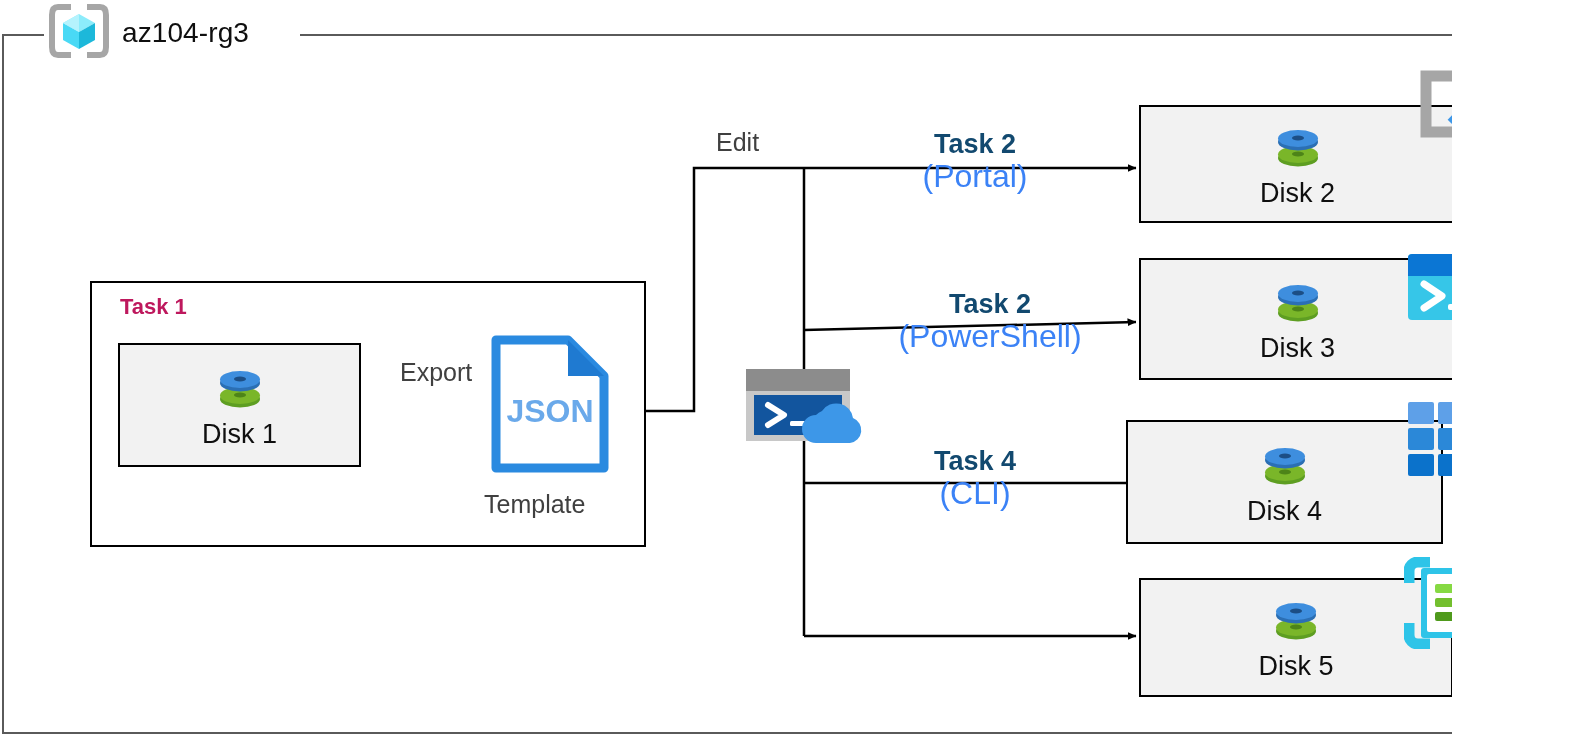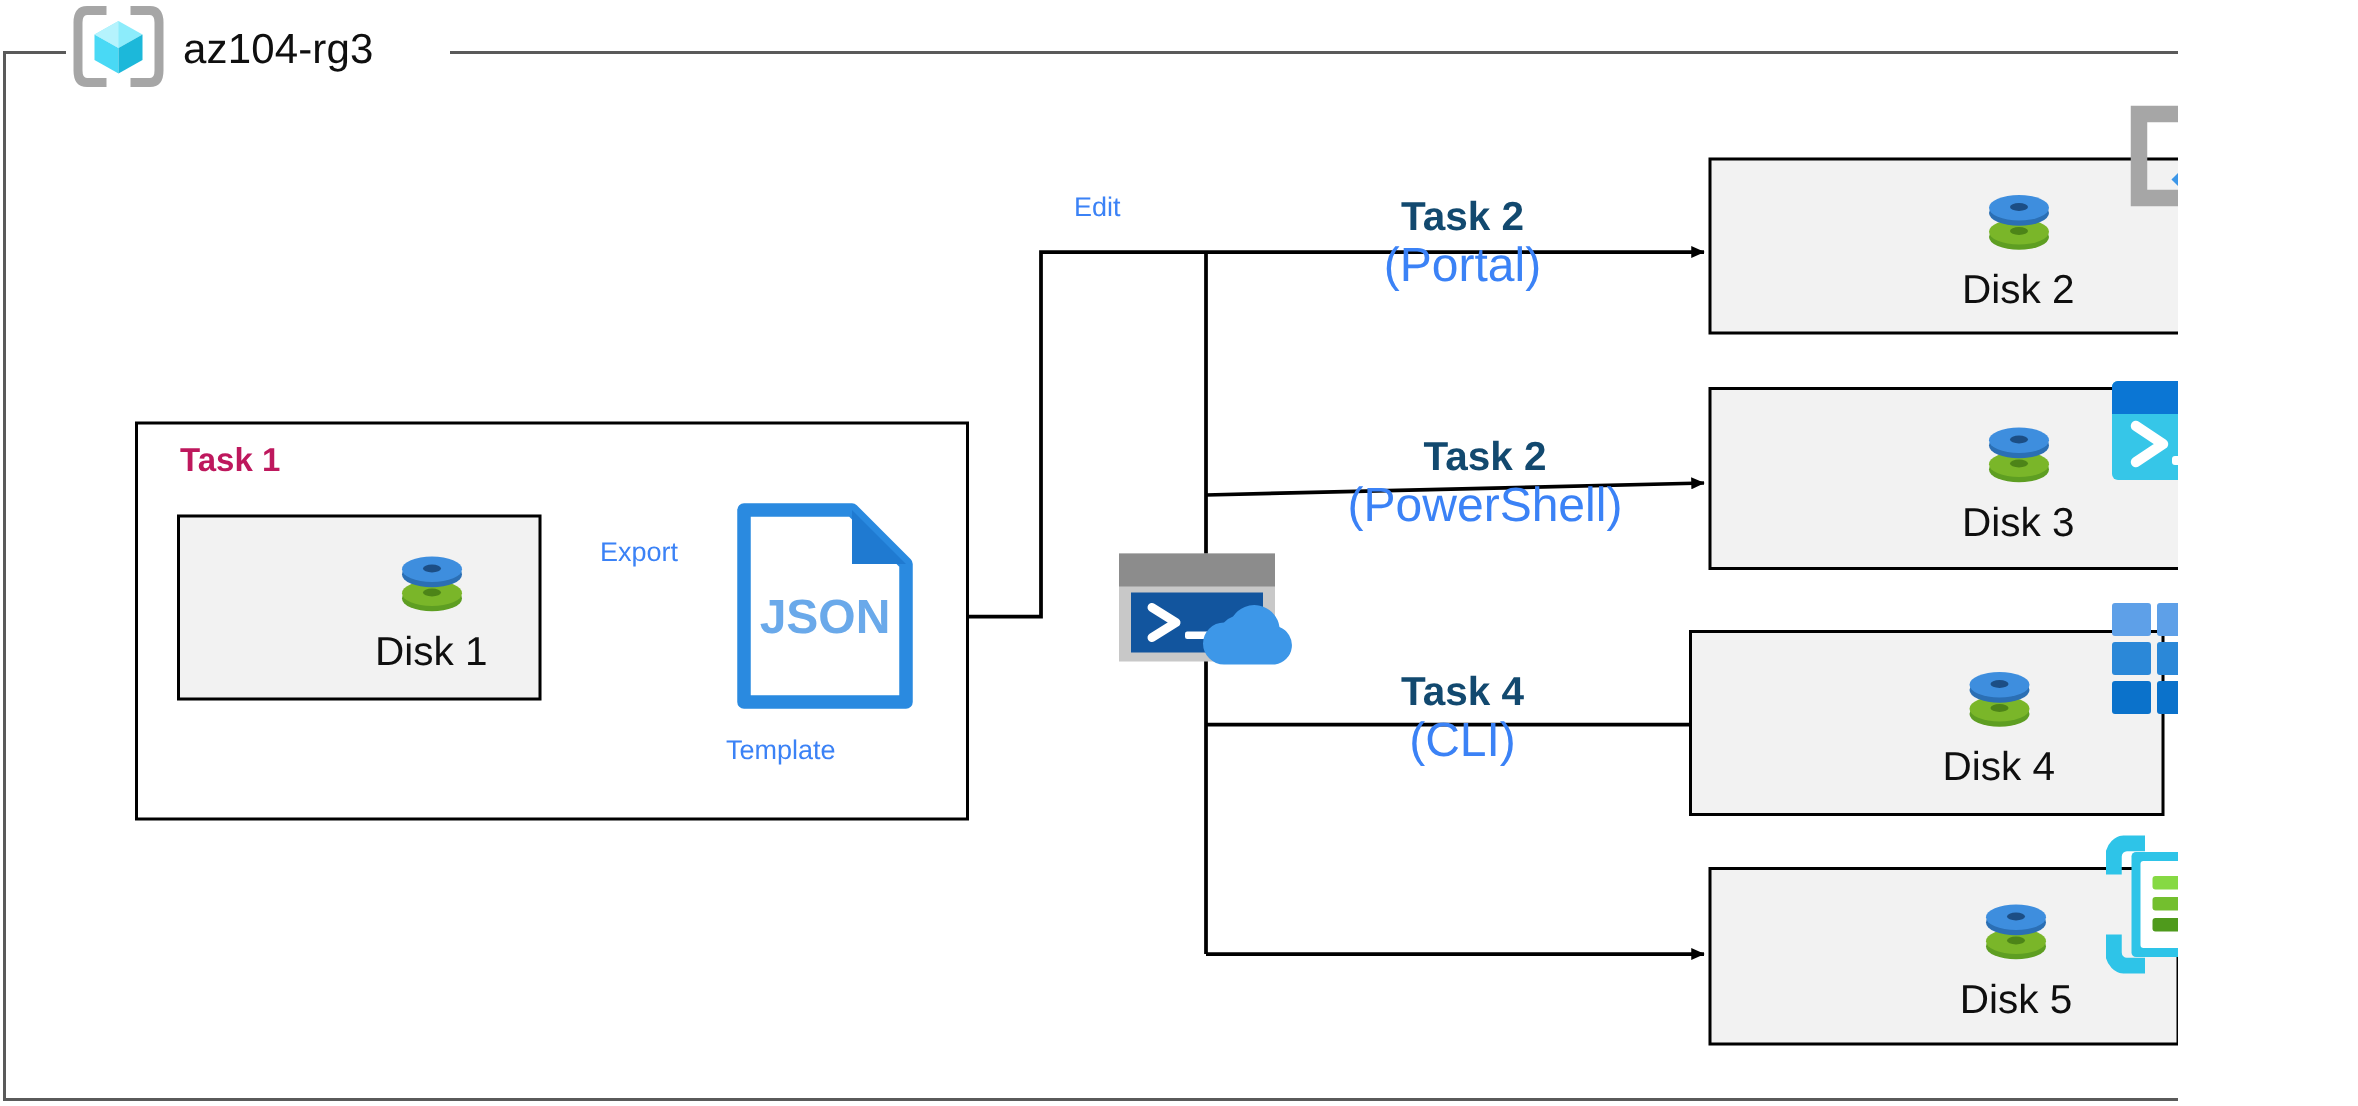--- a/index.html
+++ b/index.html
@@ -71,21 +71,20 @@
     font-size: 22px;
     font-weight: bold;
     color: #be185d;
     white-space: nowrap;
   }
   .disk-box {
     position: absolute;
     border: 2px solid #000000;
     background: #f2f2f2;
     box-sizing: border-box;
-    padding-left: 48px;
   }
   .disk-box-inner {
     position: absolute;
     width: 100%;
     height: 100%;
     display: flex;
     flex-direction: column;
     align-items: center;
     justify-content: center;
     gap: 2px;
@@ -114,22 +113,22 @@
     font-weight: bold;
     color: #12496f;
   }
   .edge-method {
     font-size: 32px;
     font-weight: normal;
     color: #3b82f6;
   }
   .plain-label {
     position: absolute;
-    font-size: 18px;
-    color: #3b82f6;
+    font-size: 25px;
+    color: #404040;
     white-space: nowrap;
   }
   
   .layer {
     position: absolute;
     left: 0;
     top: 0;
     width: 1572px;
     height: 737px;
     pointer-events: none;

